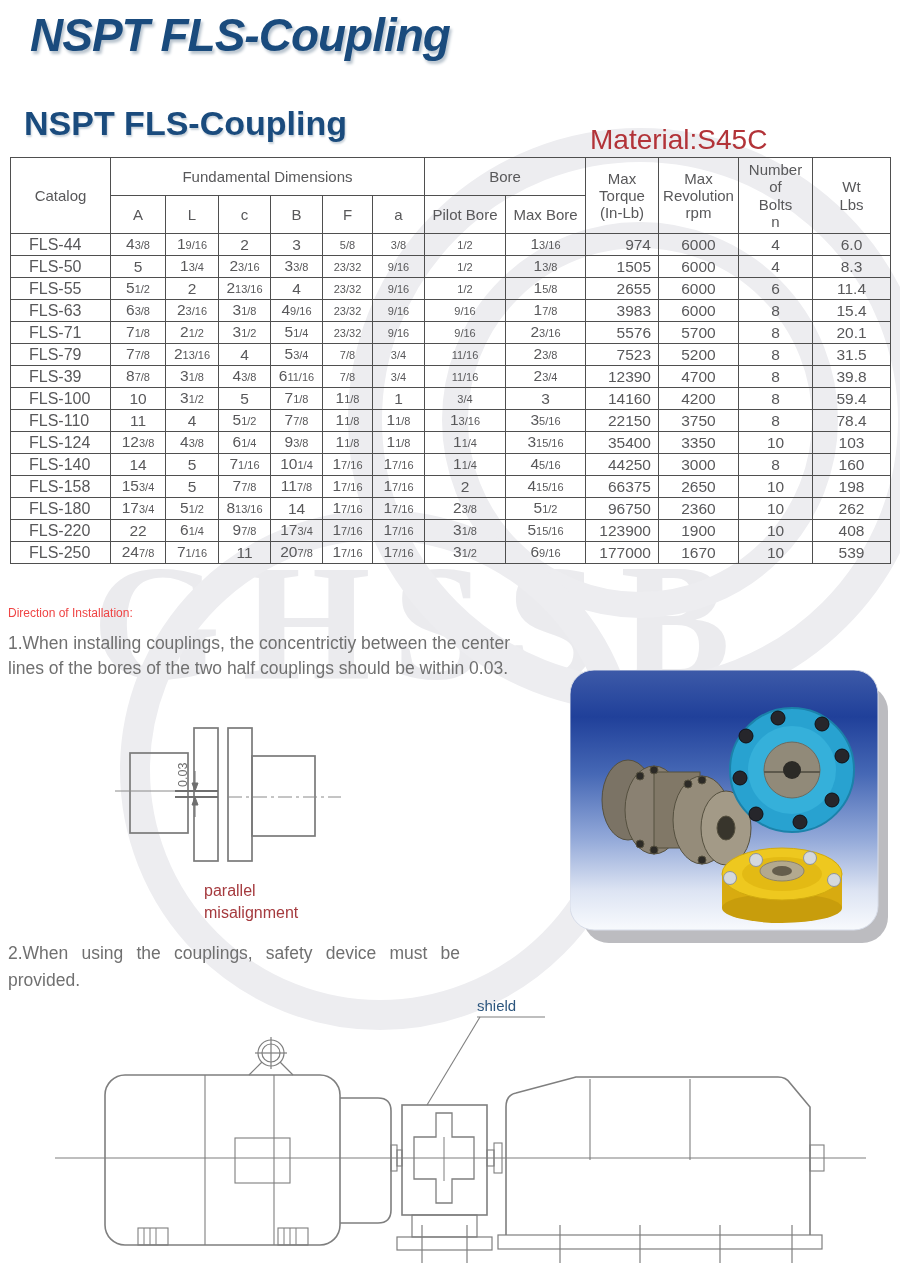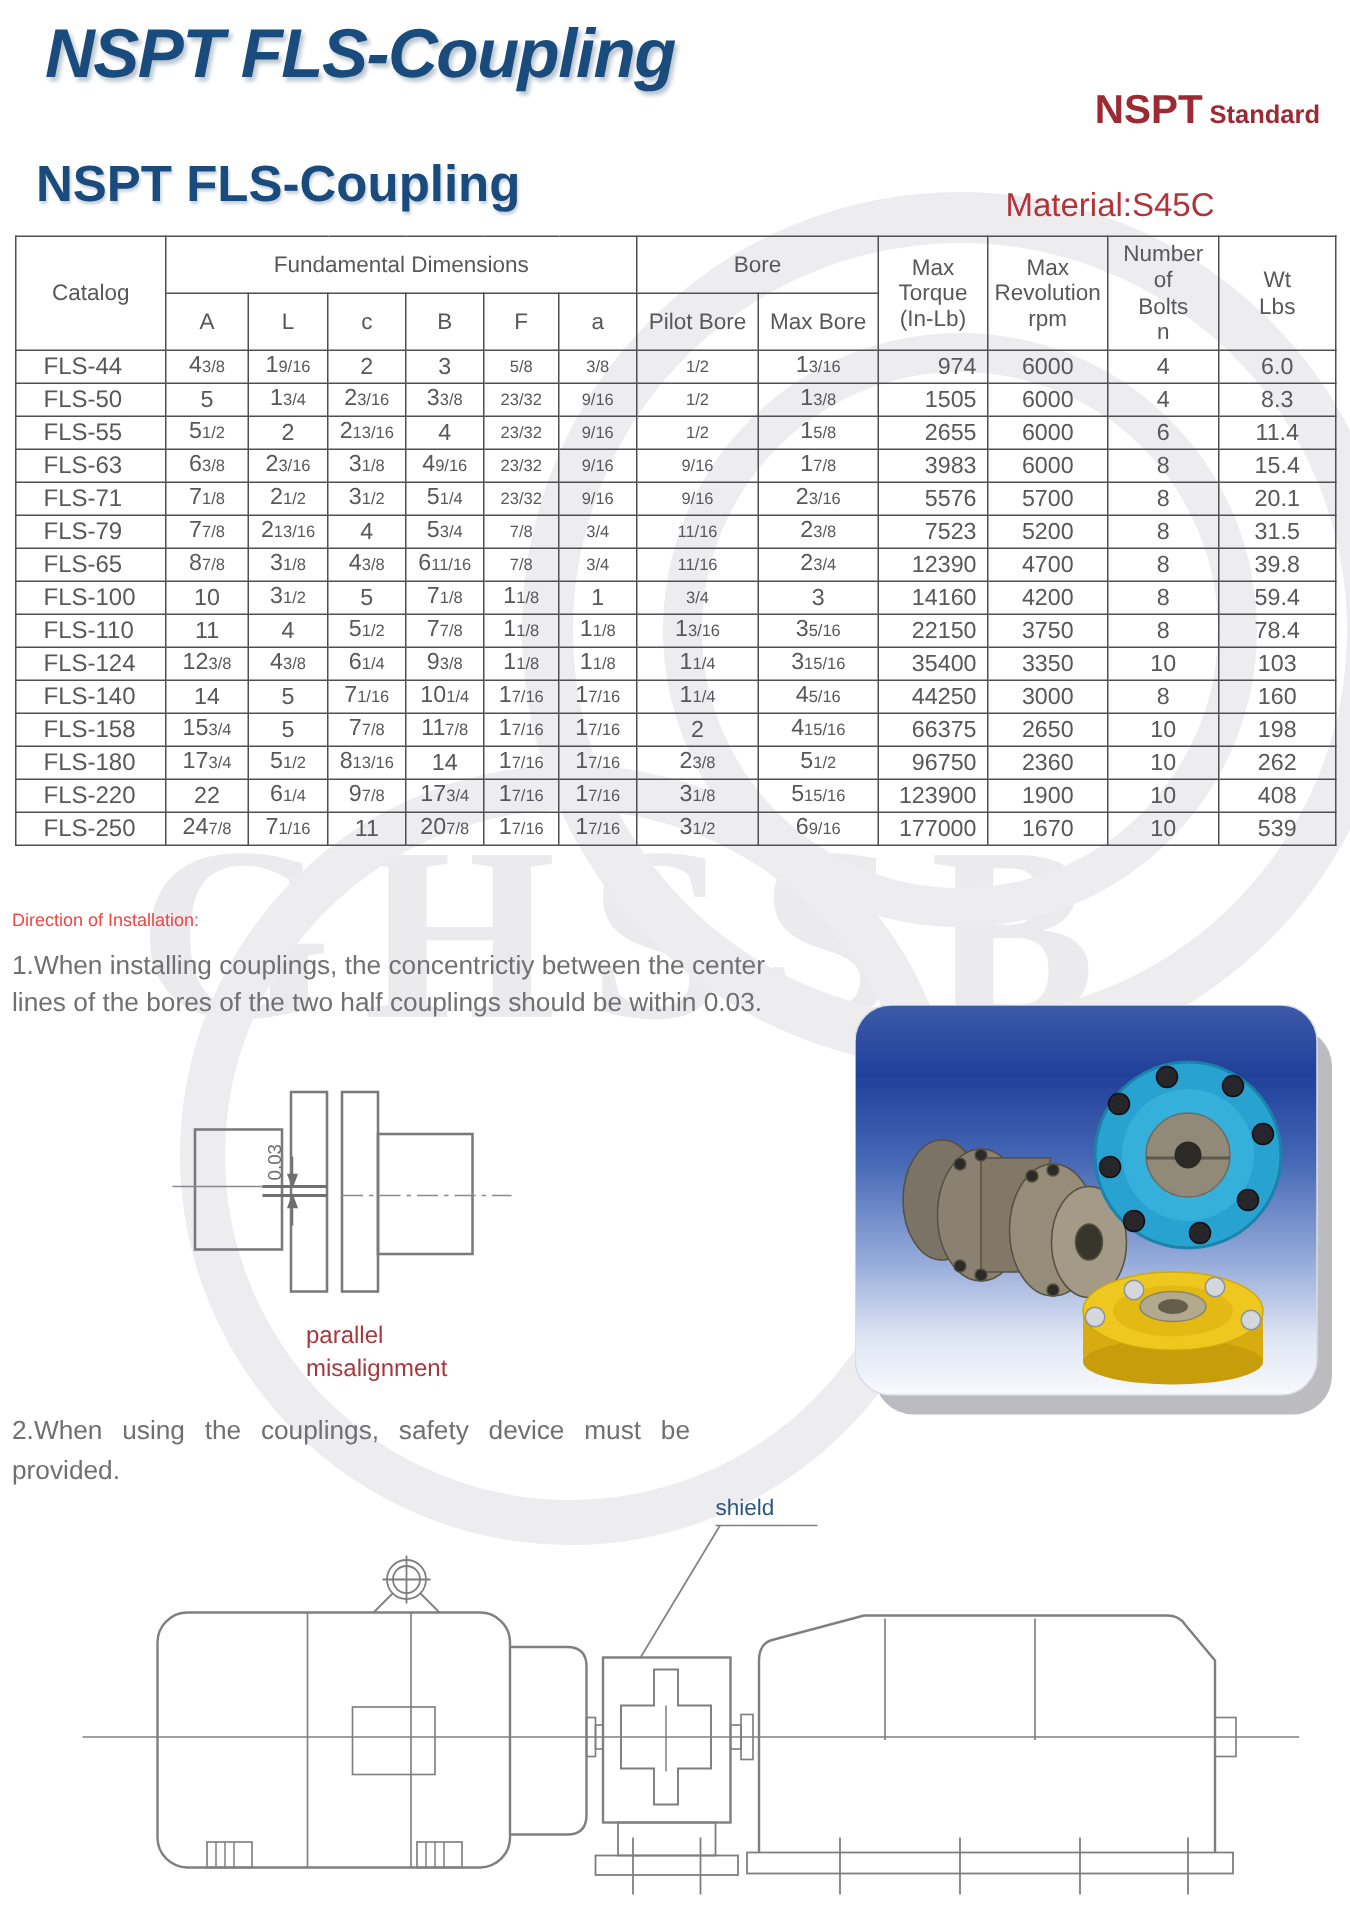--- a/index.html
+++ b/index.html
@@ -16,21 +16,21 @@
   .layer{position:absolute;z-index:1;}
 
   
   .title1{left:30px;top:8px;font-size:46px;font-weight:bold;font-style:italic;
           color:#1a4b7d;letter-spacing:-1px;text-shadow:2px 3px 3px #b9c4ce;}
   .brand{left:560px;top:58px;width:320px;text-align:right;color:#9b2a33;white-space:nowrap;}
   .brand b{font-size:27px;font-weight:bold;}
   .brand span{font-size:17px;font-weight:bold;}
   .title2{left:24px;top:104px;font-size:34px;font-weight:bold;color:#1a4b7d;
           text-shadow:1px 2px 2px #c9d2da;}
-  .material{left:590px;top:124px;width:300px;text-align:center;font-size:22px;color:#b23338;}
+  .material{left:590px;top:124px;width:300px;text-align:left;font-size:28px;color:#b23338;}
 
   
   .tbl-wrap{left:10px;top:157px;}
   table{border-collapse:collapse;table-layout:fixed;width:880px;background:transparent;}
   th,td{border:1px solid #4f4f4f;color:#58585a;padding:0;}
   thead th{font-weight:normal;font-size:15px;line-height:1.15;text-align:center;
            vertical-align:middle;white-space:pre-line;}
   .hr1 th{height:37px;}
   .hr2 th{height:37px;}
   tbody td{height:20px;font-size:15.5px;line-height:20px;text-align:center;vertical-align:middle;}
@@ -62,21 +62,20 @@
 <div id="page">
 
   <div class="wm wm-text">GHSSB</div>
   <svg class="wm wm-arcs" width="900" height="1276" viewBox="0 0 900 1276">
     <circle cx="640" cy="420" r="275" fill="none" stroke="#ededf0" stroke-width="34"></circle>
     <circle cx="640" cy="420" r="185" fill="none" stroke="#ededf0" stroke-width="26"></circle>
     <circle cx="380" cy="770" r="245" fill="none" stroke="#ededf0" stroke-width="30"></circle>
   </svg>
 
   <div class="layer title1">NSPT FLS-Coupling</div>
-  <div class="layer brand"><b>NSPT</b> <span>Standard</span></div>
   <div class="layer title2">NSPT FLS-Coupling</div>
   <div class="layer material">Material:S45C</div>
 
   <div class="layer tbl-wrap">
     <table>
       <colgroup>
         <col style="width:100px">
           <col style="width:55px">
           <col style="width:53px">
           <col style="width:52px">
@@ -204,21 +203,21 @@
             <td><span class="frac">7/8</span></td>
             <td><span class="frac">3/4</span></td>
             <td><span class="frac">11/16</span></td>
             <td><span>2</span><span class="frac">3/8</span></td>
             <td class="right"><span>7523</span></td>
             <td><span>5200</span></td>
             <td><span>8</span></td>
             <td><span>31.5</span></td>
           </tr>
           <tr>
-            <td class="cat">FLS-65</td>
+            <td class="cat">FLS-39</td>
             <td><span>8</span><span class="frac">7/8</span></td>
             <td><span>3</span><span class="frac">1/8</span></td>
             <td><span>4</span><span class="frac">3/8</span></td>
             <td><span>6</span><span class="frac">11/16</span></td>
             <td><span class="frac">7/8</span></td>
             <td><span class="frac">3/4</span></td>
             <td><span class="frac">11/16</span></td>
             <td><span>2</span><span class="frac">3/4</span></td>
             <td class="right"><span>12390</span></td>
             <td><span>4700</span></td>

